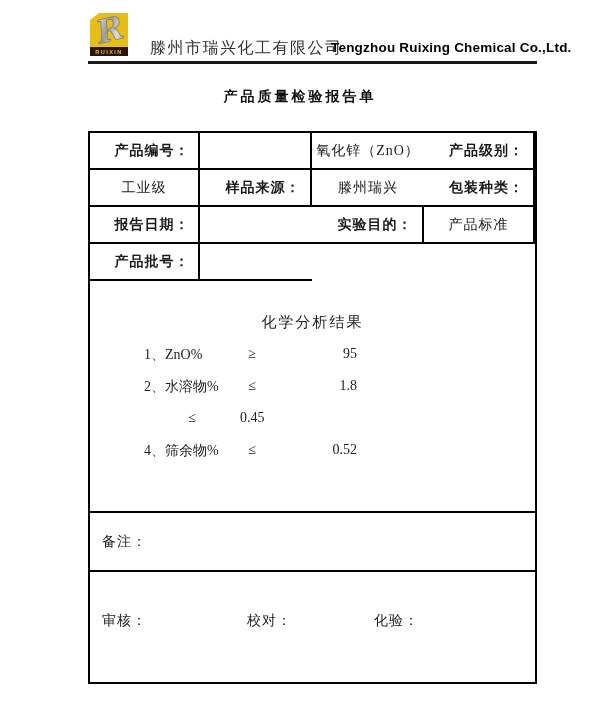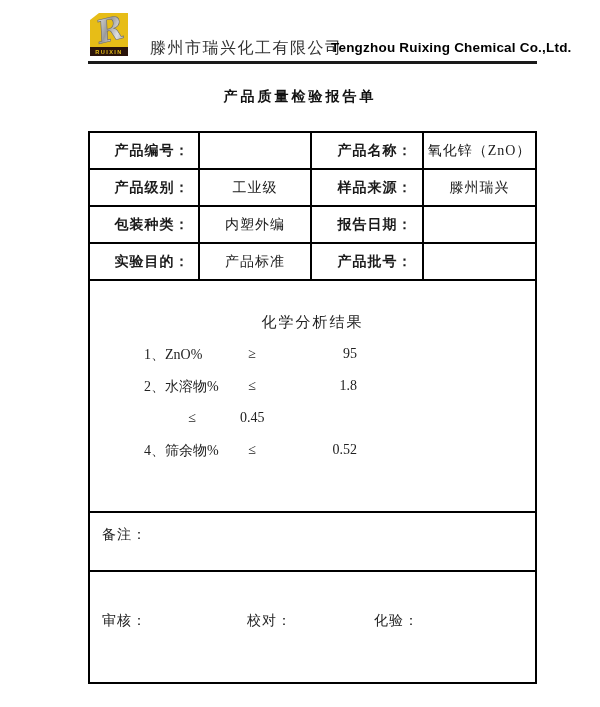--- a/index.html
+++ b/index.html
@@ -75,21 +75,21 @@
   .arow{
     display:grid;grid-template-columns:96px 24px 93px;
     height:18px;margin-bottom:14px;
     font-family:"Liberation Serif",serif;font-size:14px;color:#222;
   }
   .aname{text-align:left;white-space:nowrap;}
   .acomp{text-align:center;}
   .aval{text-align:right;}
 
   
-  .remarks{padding:13px 0 0 12px;}
+  .remarks{padding:20px 0 0 12px;}
   .remarks .rlabel{
     font-family:"Liberation Serif",serif;font-size:14px;letter-spacing:1px;color:#222;
   }
 
   
   .signature{position:relative;}
   .signature .sig{
     position:absolute;top:40px;
     font-family:"Liberation Serif",serif;font-size:14px;letter-spacing:1px;color:#222;
     white-space:nowrap;
@@ -123,30 +123,28 @@
   <div class="company-cn">滕州市瑞兴化工有限公司</div>
   <div class="company-en">Tengzhou Ruixing Chemical Co.,Ltd.</div>
   <div class="header-rule"></div>
 
   <h1 class="title">产品质量检验报告单</h1>
 
   <div class="report-table">
 
     <div class="cell label">产品编号：</div>
     <div class="cell value"></div>
-    <div class="cell label">产品名称：</div>
     <div class="cell value no-r">氧化锌（ZnO）</div>
 
     <div class="cell label">产品级别：</div>
     <div class="cell value">工业级</div>
     <div class="cell label">样品来源：</div>
     <div class="cell value no-r">滕州瑞兴</div>
 
     <div class="cell label">包装种类：</div>
-    <div class="cell value">内塑外编</div>
     <div class="cell label">报告日期：</div>
     <div class="cell value no-r"></div>
 
     <div class="cell label">实验目的：</div>
     <div class="cell value">产品标准</div>
     <div class="cell label">产品批号：</div>
     <div class="cell value no-r"></div>
 
     <div class="cell span">
       <div class="analysis-title">化学分析结果</div>

